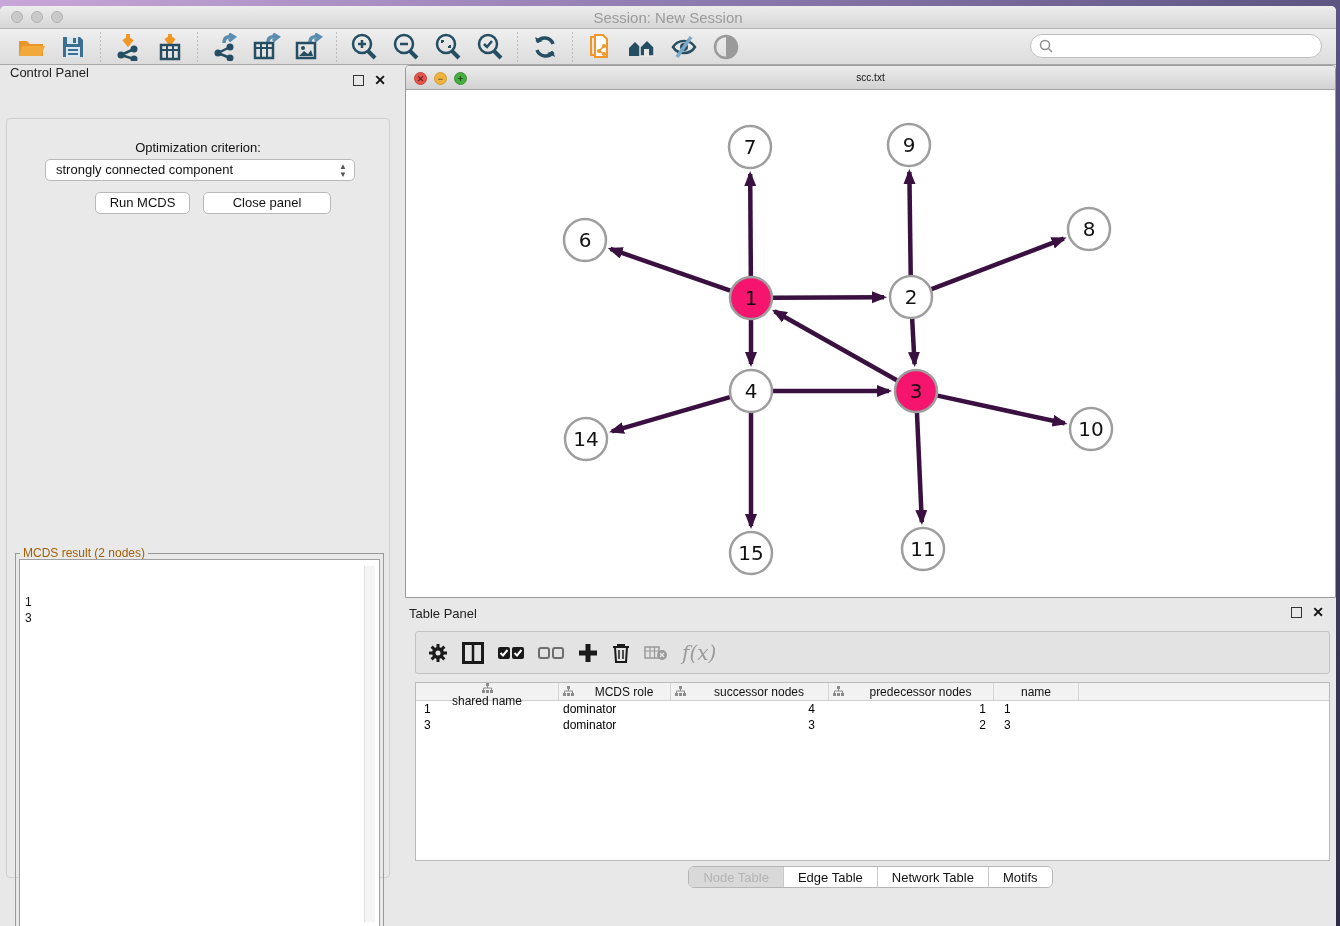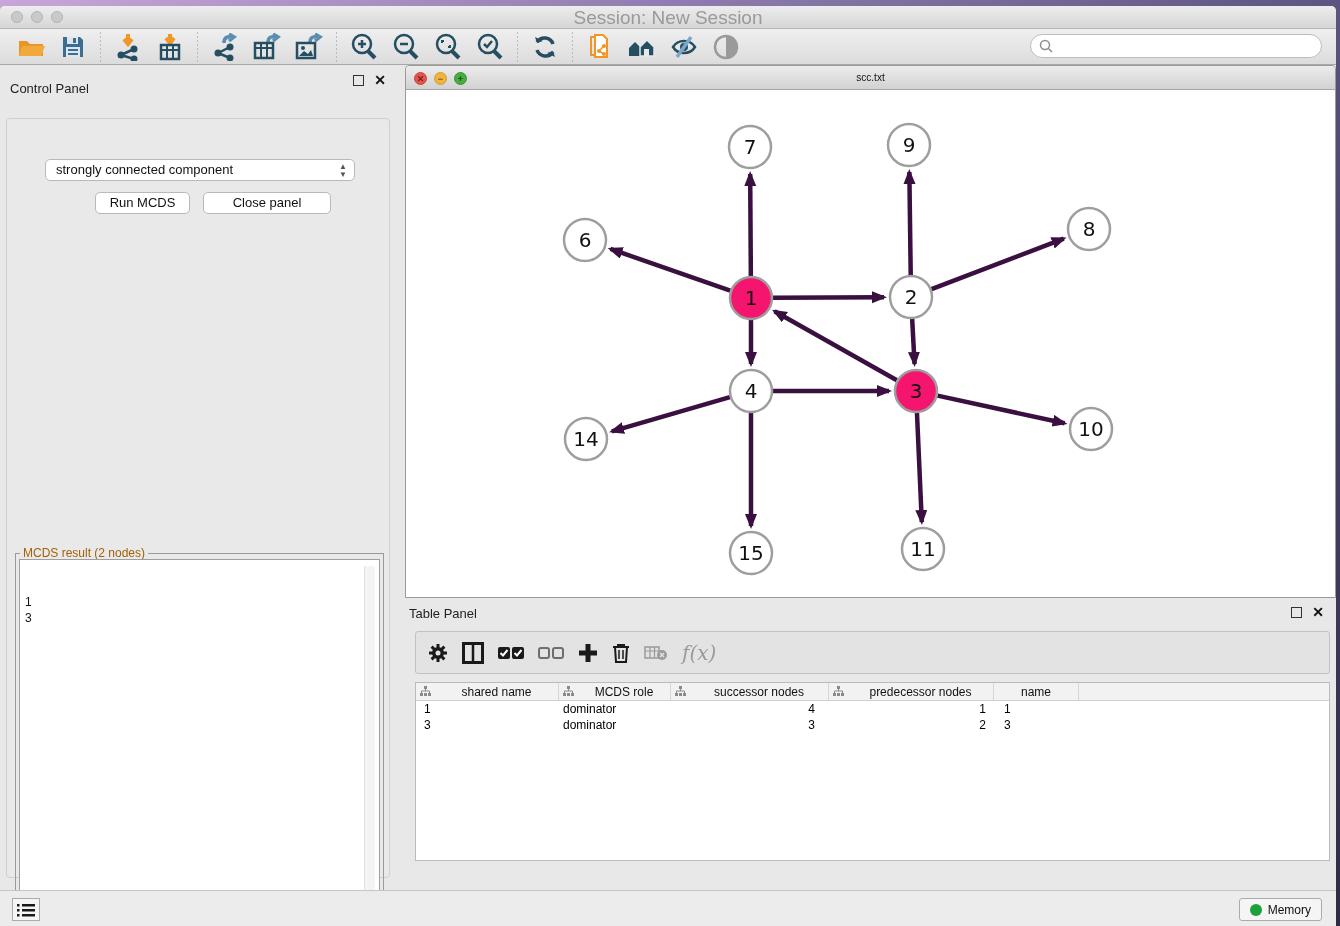--- a/index.html
+++ b/index.html
@@ -9,37 +9,37 @@
     background:linear-gradient(135deg,#c9a6d9 0%,#8f7cb0 30%,#4a4670 70%,#2e2c44 100%); }
   .appwin { position:absolute; left:0; top:6px; width:1336px; height:920px;
     background:#e8e8e8; border-radius:5px 5px 0 0; overflow:hidden; }
 
   
   .titlebar { position:absolute; left:0; top:0; width:100%; height:23px;
     background:linear-gradient(#ededed,#d6d6d6); border-bottom:1px solid #b6b6b6; }
   .lights { position:absolute; left:11px; top:5px; display:flex; gap:8px; }
   .light { width:12px; height:12px; border-radius:50%; background:#c9c9c9;
     border:1px solid #b2b2b2; }
-  .wtitle { text-align:center; line-height:23px; font-size:19px; color:#9a9a9a; }
+  .wtitle { text-align:center; line-height:23px; font-size:15px; color:#9a9a9a; }
 
   
   .toolbar { position:absolute; left:0; top:23px; width:100%; height:36px;
     background:linear-gradient(#efefef,#dcdcdc); border-bottom:1px solid #a8a8a8;
     display:flex; align-items:center; padding-left:10px; }
   .tbicon { width:30px; height:30px; display:flex; align-items:center;
     justify-content:center; margin:0 6px; }
   .tbsep { width:1px; height:30px; margin:0 6px;
     background:repeating-linear-gradient(#bbb 0 2px, transparent 2px 4px); }
   .searchbox { position:absolute; right:14px; top:5px; width:292px; height:24px;
     background:#fff; border:1px solid #bdbdbd; border-radius:12px;
     display:flex; align-items:center; padding-left:8px; }
 
   
   .ctrlpanel { position:absolute; left:0; top:59px; width:396px; height:825px; }
-  .panelhead { position:absolute; left:10px; top:16px; font-size:13px; color:#222; }
+  .panelhead { position:absolute; left:10px; top:0; font-size:13px; color:#222; }
   .panelicons { position:absolute; right:10px; top:10px; display:flex; gap:10px; }
   .float-ico { width:11px; height:11px; border:1.5px solid #333; }
   .close-ico { font-size:14px; font-weight:bold; color:#111; line-height:11px; }
   .tabgroup { display:flex; border:1px solid #b5b5b5; border-radius:6px;
     overflow:hidden; background:#fff; height:22px; }
   .tabgroup .tab { padding:0 14px; font-size:13px; line-height:21px; color:#111;
     background:#fff; border-right:1px solid #c9c9c9; white-space:nowrap; }
   .tabgroup .tab:last-child { border-right:none; }
   .tabgroup .tab.inactive-sel { background:#d9d9d9; color:#b4b4b4; }
   .ctrl-tabs { position:absolute; left:77px; top:32px; }
@@ -264,20 +264,21 @@
     </div>
   </div>
 
   <div class="ctrlpanel">
     <div class="panelhead">Control Panel</div>
     <div class="panelicons">
       <span class="float-ico"></span>
       <span class="close-ico">✕</span>
     </div>
     <div class="ctrlbody">
+      <div class="optlabel">Optimization criterion:</div>
       <div class="selectbox">
         <span>strongly connected component</span>
         <span class="stepper">
           <span>▲</span>
               <span>▼</span>
         </span>
       </div>
       <div class="cbtn" style="left:88px;top:73px;width:95px;">Run MCDS</div>
       <div class="cbtn" style="left:196px;top:73px;width:128px;">Close panel</div>
       <div class="fieldset">
@@ -423,21 +424,21 @@
               <rect x="1" y="2" width="14" height="11" fill="none" stroke="#9a9a9a" stroke-width="1.5"></rect>
               <path d="M1 6 L15 6 M6 2 L6 13 M10.5 2 L10.5 13" stroke="#9a9a9a" stroke-width="1.2"></path>
               <circle cx="18" cy="10" r="5" fill="#9a9a9a"></circle>
               <path d="M16 8 L20 12 M20 8 L16 12" stroke="#e3e3e3" stroke-width="1.5"></path>
             </svg>
           </span>
       <span class="tp-ico" style="font-family:'DejaVu Serif',serif;font-style:italic;font-size:20px;color:#9a9a9a">f(x)</span>
     </div>
     <div class="tbl">
       <div class="tblhead" id="tbl-head">
-            <div class="th" style="width: 143px;">
+            <div class="th" style="width: 143px; flex-direction: column;">
               <span>
                 <svg width="11" height="11" style="margin:0 4px">
                   <g fill="#8a8a8a">
                     <rect x="4" y="0" width="3" height="3"></rect>
                     <rect x="0" y="7" width="3" height="3"></rect>
                     <rect x="4" y="7" width="3" height="3"></rect>
                     <rect x="8" y="7" width="3" height="3"></rect>
                     <path d="M5.5 3 L5.5 5 M1.5 7 L1.5 5 L9.5 5 L9.5 7" stroke="#8a8a8a" fill="none" stroke-width="1"></path>
                   </g>
                 </svg>
@@ -500,37 +501,25 @@
             </div>
             <div class="tr">
               <div class="td" style="width: 143px; text-align: left; padding: 0px 0px 0px 8px;">3</div>
               <div class="td" style="width: 112px; text-align: left; padding: 0px 0px 0px 4px;">dominator</div>
               <div class="td" style="width: 158px; text-align: right; padding: 0px 14px 0px 0px;">3</div>
               <div class="td" style="width: 165px; text-align: right; padding: 0px 8px 0px 0px;">2</div>
               <div class="td" style="width: 85px; text-align: left; padding: 0px 0px 0px 10px;">3</div>
             </div>
           </div>
     </div>
+    <div class="bottomtabs">
+      <div class="tabgroup" id="bottom-tabs">
+            <div class="tab inactive-sel">Node Table</div>
+            <div class="tab">Edge Table</div>
+            <div class="tab">Network Table</div>
+            <div class="tab">Motifs</div>
+          </div>
+    </div>
   </div>
 
-  <div class="statusbar">
-    <div class="hambtn">
-      <span>
-        <svg width="18" height="14">
-              <g fill="#1a1a1a">
-                <rect x="0" y="1" width="2.5" height="2.5"></rect>
-                <rect x="5" y="1" width="13" height="2.5"></rect>
-                <rect x="0" y="6" width="2.5" height="2.5"></rect>
-                <rect x="5" y="6" width="13" height="2.5"></rect>
-                <rect x="0" y="11" width="2.5" height="2.5"></rect>
-                <rect x="5" y="11" width="13" height="2.5"></rect>
-              </g>
-            </svg>
-          </span>
-    </div>
-    <div class="membtn">
-      <span class="greendot"></span>
-      <span>Memory</span>
-    </div>
-  </div>
 
 </div>
 </div>
 
 </body></html>

